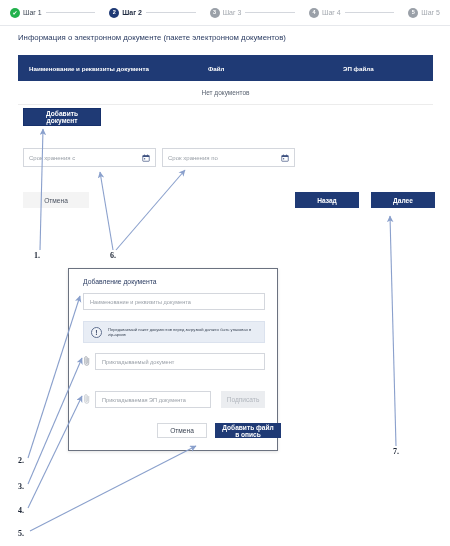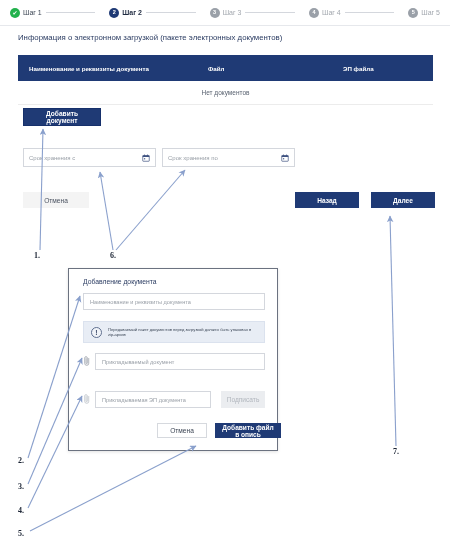--- a/index.html
+++ b/index.html
@@ -192,21 +192,21 @@
   </div>
   <div class="step-line"></div>
   <div class="step" style="padding-right:10px;">
     <span class="circle todo">
         <span>5</span>
       </span>
     <span class="step-label todo">Шаг 5</span>
   </div>
 </div>
 
-<div class="section-title">Информация о электронном загрузкой (пакете электронных документов)</div>
+<div class="section-title">Информация о электронном документе (пакете электронном документов)</div>
 
 <div class="doc-table">
   <div class="thead">
     <div class="th1">Наименование и реквизиты документа</div>
     <div class="th2">Файл</div>
     <div class="th3">ЭП файла</div>
   </div>
   <div class="empty-row">Нет документов</div>
 </div>
 

